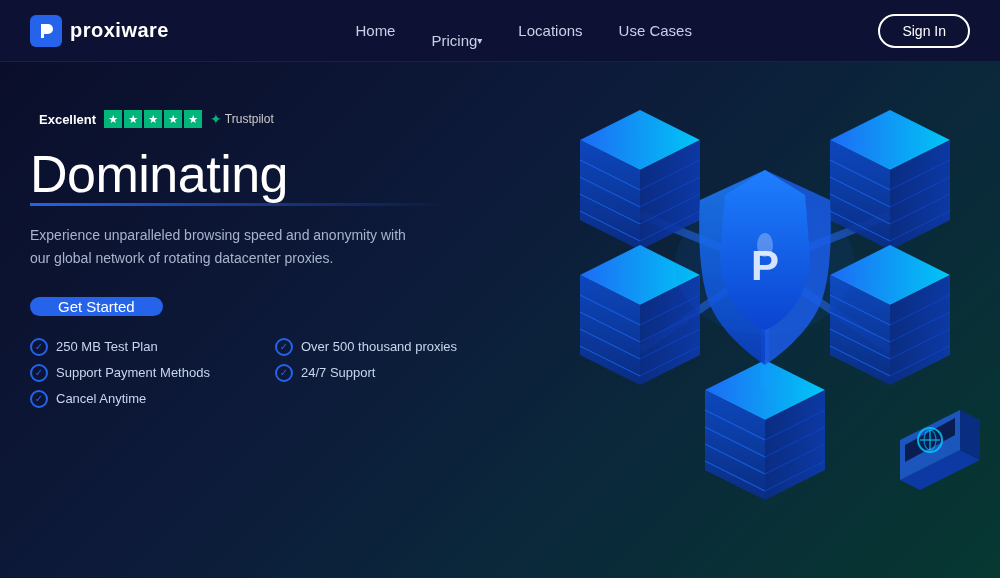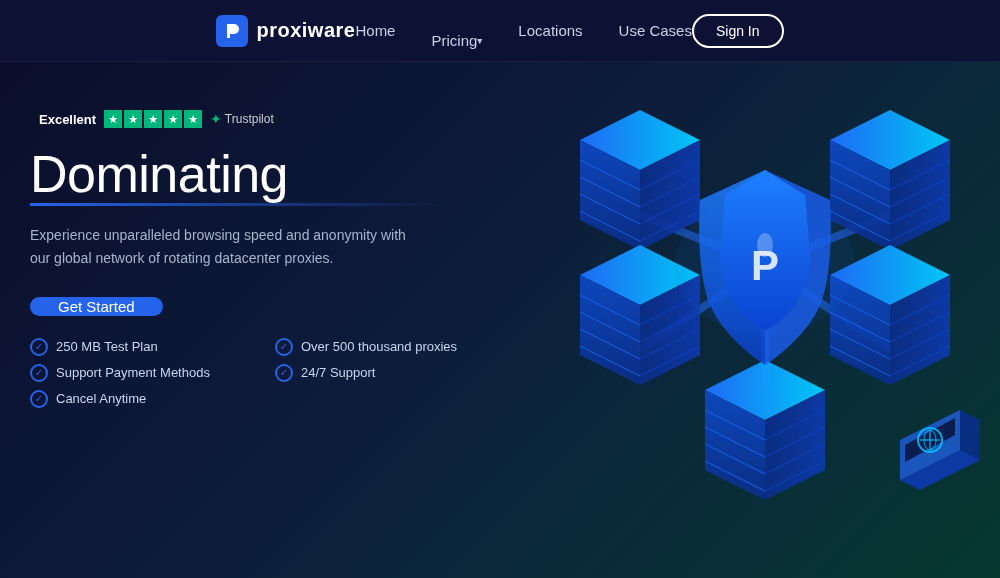--- a/index.html
+++ b/index.html
@@ -9,21 +9,21 @@
       overflow: hidden;
       font-family: 'Segoe UI', Arial, sans-serif;
       background: #0a0e2a;
       color: #fff;
     }
 
     
     nav {
       display: flex;
       align-items: center;
-      justify-content: center;
+      justify-content: space-between;
       padding: 0 30px;
       height: 62px;
       background: #0d1235;
       border-bottom: 1px solid rgba(255,255,255,0.06);
     }
     .nav-logo {
       display: flex;
       align-items: center;
       gap: 8px;
     }

